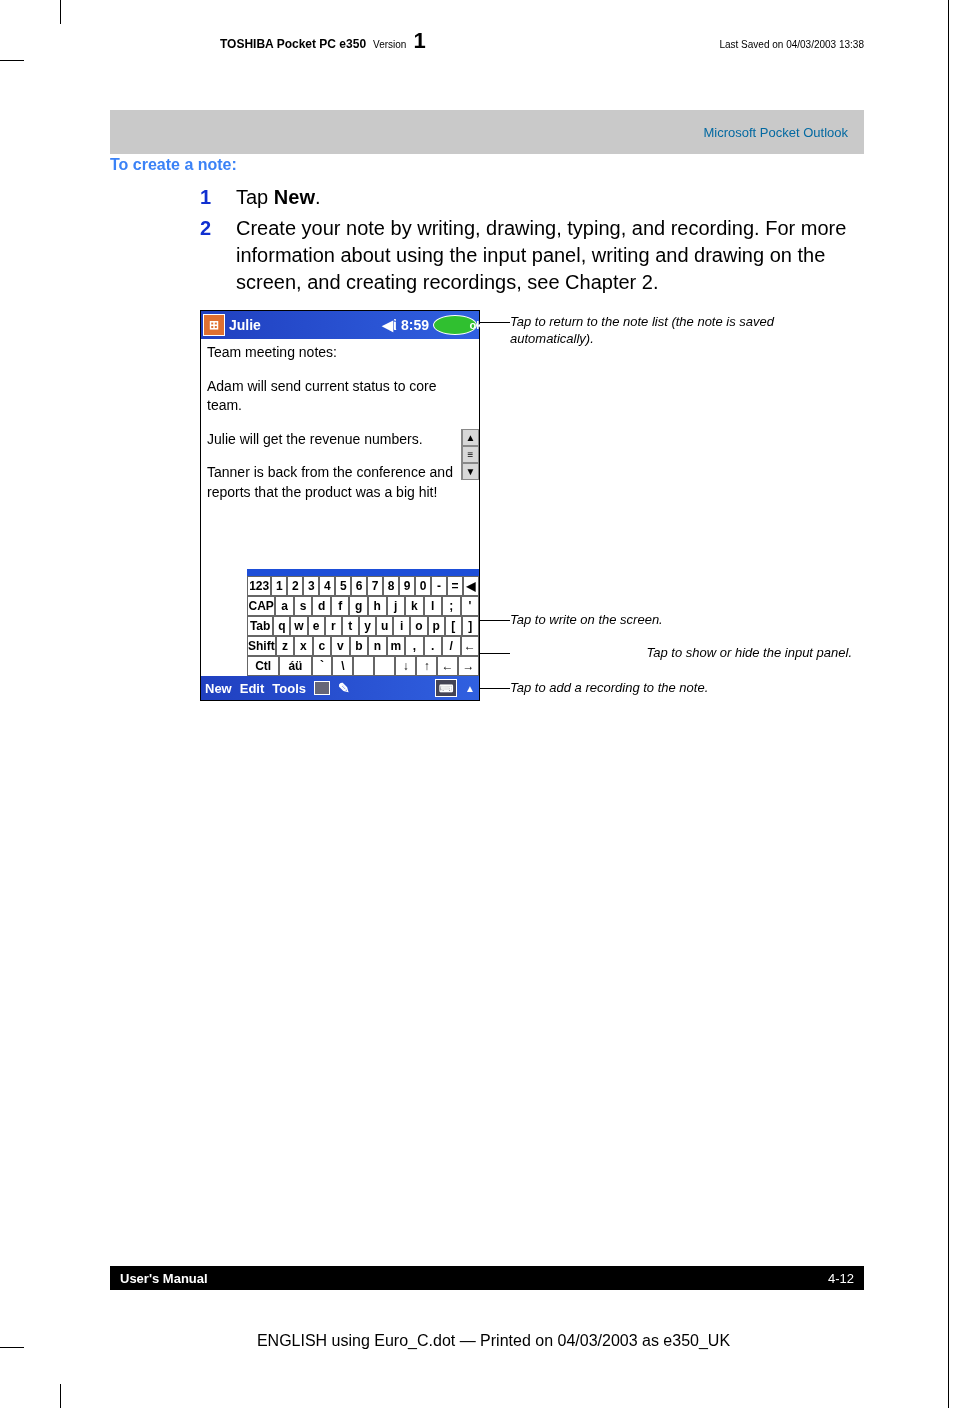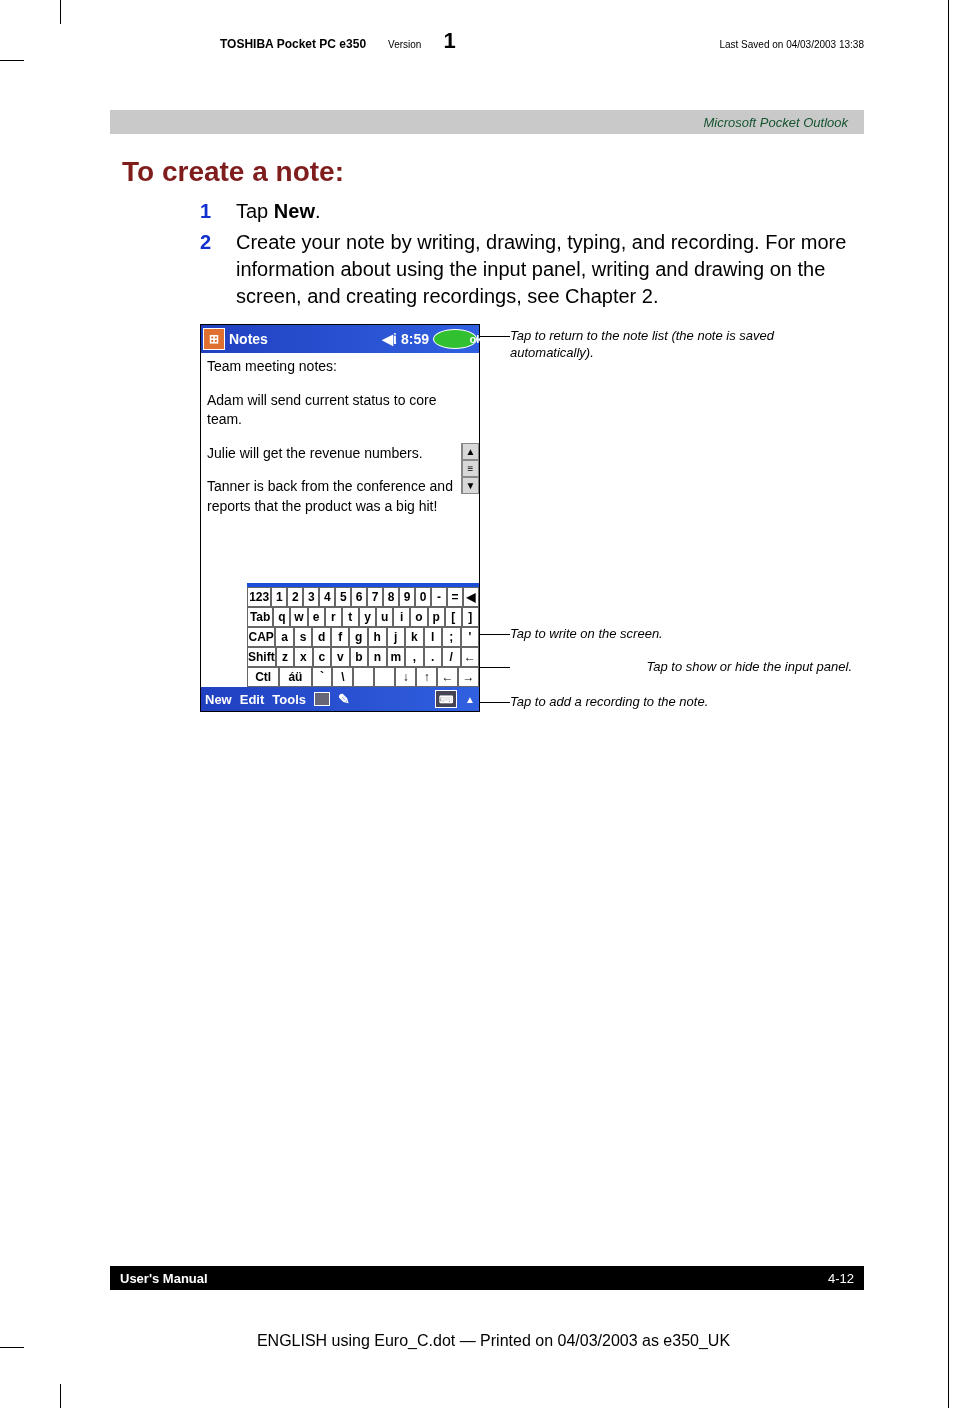--- a/index.html
+++ b/index.html
@@ -21,55 +21,53 @@
     position:absolute;
     top: 28px;
     left: 220px;
     right: 90px;
     font-size: 12px;
     color:#000;
     display:flex;
     justify-content:space-between;
     align-items:baseline;
   }
-  .header-left { display:flex; align-items:baseline; gap:22px;}
+  .header-left { display:flex; align-items:baseline; gap:7px;}
   .header-left .bold { font-weight:bold; font-size:12px;}
   .header-left .ver { font-size:10px;}
   .header-left .big1 { font-size:22px; font-weight:bold;}
   .header-right { font-size:10px; }
 
   .chapter-bar {
     position:absolute;
     top: 110px;
     left: 110px;
     right: 90px;
-    height: 24px;
+    height: 44px;
     background: #c9c9c9;
     display:flex;
     justify-content:flex-end;
     align-items:center;
     padding-right:16px;
     font-size:13px;
-    color:#14532d;
-    font-style:italic;
+    color:#0369a1;
   }
 
   .content {
     position:absolute;
     top: 156px;
     left: 110px;
     right: 90px;
   }
 
   .section-title {
-    color:#7f1d1d;
+    color:#3b82f6;
     font-weight:bold;
-    font-size:28px;
+    font-size:16px;
     margin-bottom:10px;
-    margin-left:12px;
   }
 
   .steps { margin-left: 90px; }
   .step { display:flex; gap:18px; font-size:20px; line-height:1.35; margin-bottom:4px; }
   .step .num { color:#1030d0; font-weight:bold; min-width:18px;}
   .step .txt { flex:1; }
   .step .txt b { font-weight:bold; }
 
   .figure-row {
     display:flex;
@@ -130,21 +128,21 @@
     background:#e4e4e4;
     display:flex;flex-direction:column;
     border-left:1px solid #888;
   }
   .vscroll .arr, .vscroll .thumb {
     height:17px;border:1px solid #888;background:#d8d8d8;
     display:flex;align-items:center;justify-content:center;font-size:10px;
   }
   .vscroll .track{flex:1;}
   .sip {
-    border-top:4px solid #1d4ed8;
+    border-top:7px solid #1d4ed8;
     font-size:12px;
     margin-left:46px;
   }
   .sip-row { display:flex; }
   .key {
     border:1px solid #666;
     height:20px;
     display:flex;align-items:center;justify-content:center;
     background:#fff;
     font-size:12px;
@@ -242,21 +240,21 @@
     <div class="step">
       <span class="num">2</span>
       <span class="txt">Create your note by writing, drawing, typing, and recording. For more information about using the input panel, writing and drawing on the screen, and creating recordings, see Chapter 2.</span>
     </div>
   </div>
 
   <div class="figure-row">
     <div class="device">
       <div class="titlebar">
         <div class="start-icon">⊞</div>
-        <span>Notes</span>
+        <span>Julie</span>
         <span class="spacer"></span>
         <span class="speaker">◀ἰ</span>
         <span class="clock">8:59</span>
         <div class="ok-btn">ok</div>
       </div>
       <div class="note-area">
         <div class="note-text">
           <p>Team meeting notes:</p>
           <p>Adam will send current status to core team.</p>
           <p>Julie will get the revenue numbers.</p>
@@ -280,49 +278,49 @@
             <div class="key k">6</div>
             <div class="key k">7</div>
             <div class="key k">8</div>
             <div class="key k">9</div>
             <div class="key k">0</div>
             <div class="key k">-</div>
             <div class="key k">=</div>
             <div class="key k">◀</div>
           </div>
           <div class="sip-row">
+            <div class="key wide1">CAP</div>
+            <div class="key k">a</div>
+            <div class="key k">s</div>
+            <div class="key k">d</div>
+            <div class="key k">f</div>
+            <div class="key k">g</div>
+            <div class="key k">h</div>
+            <div class="key k">j</div>
+            <div class="key k">k</div>
+            <div class="key k">l</div>
+            <div class="key k">;</div>
+            <div class="key k">'</div>
+          </div>
+          <div class="sip-row">
             <div class="key wide1">Tab</div>
             <div class="key k">q</div>
             <div class="key k">w</div>
             <div class="key k">e</div>
             <div class="key k">r</div>
             <div class="key k">t</div>
             <div class="key k">y</div>
             <div class="key k">u</div>
             <div class="key k">i</div>
             <div class="key k">o</div>
             <div class="key k">p</div>
             <div class="key k">[</div>
             <div class="key k">]</div>
           </div>
           <div class="sip-row">
-            <div class="key wide1">CAP</div>
-            <div class="key k">a</div>
-            <div class="key k">s</div>
-            <div class="key k">d</div>
-            <div class="key k">f</div>
-            <div class="key k">g</div>
-            <div class="key k">h</div>
-            <div class="key k">j</div>
-            <div class="key k">k</div>
-            <div class="key k">l</div>
-            <div class="key k">;</div>
-            <div class="key k">'</div>
-          </div>
-          <div class="sip-row">
             <div class="key wide1">Shift</div>
             <div class="key k">z</div>
             <div class="key k">x</div>
             <div class="key k">c</div>
             <div class="key k">v</div>
             <div class="key k">b</div>
             <div class="key k">n</div>
             <div class="key k">m</div>
             <div class="key k">,</div>
             <div class="key k">.</div>

